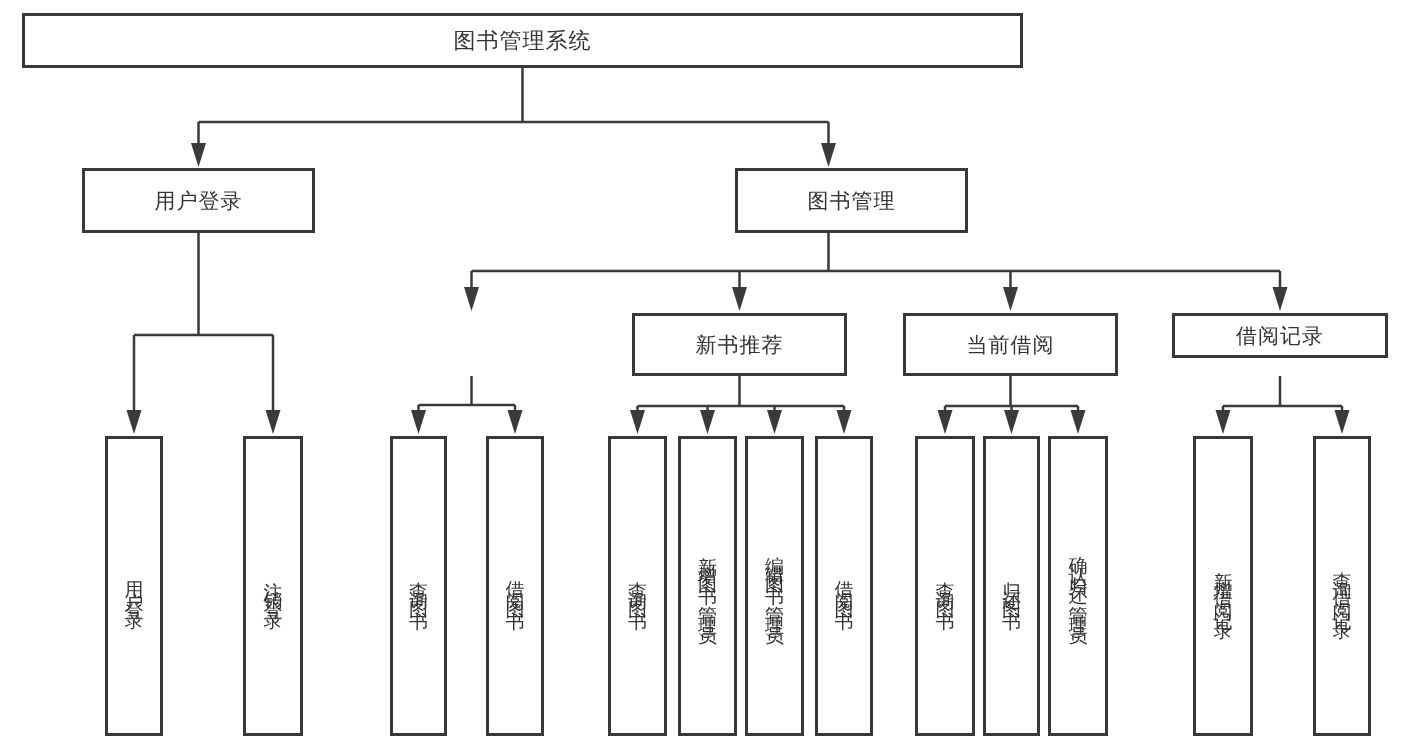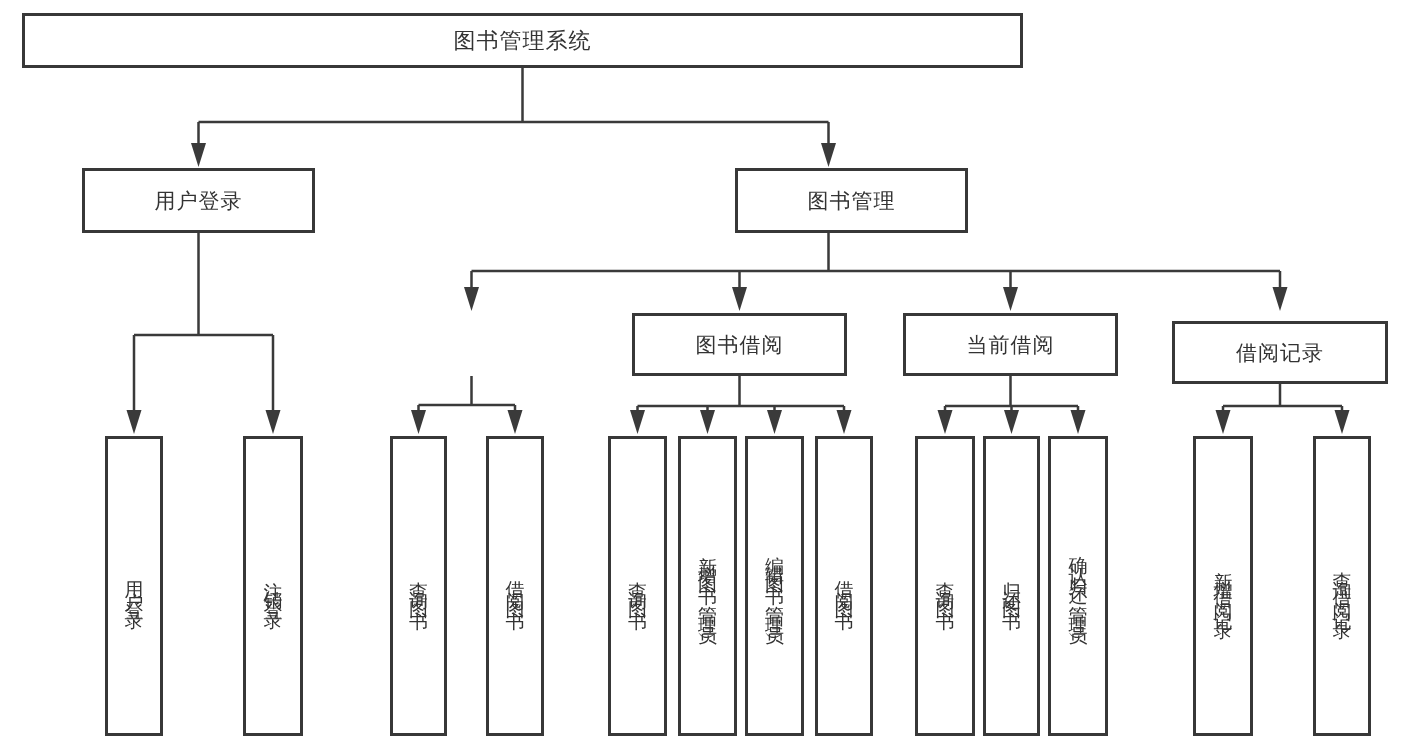--- a/index.html
+++ b/index.html
@@ -77,26 +77,26 @@
   </div>
 
   <div class="box lvl1" style="left:82px; top:168px; width:233px; height:65px;">
     <span class="lbl">用户登录</span>
   </div>
   <div class="box lvl1" style="left:712px; top:168px; width:233px; height:65px;margin-left:23px;">
     <span class="lbl">图书管理</span>
   </div>
 
   <div class="box lvl2" style="left:632px; top:313px; width:215px; height:63px;">
-    <span class="lbl">图书借阅</span>
+    <span class="lbl">新书推荐</span>
   </div>
   <div class="box lvl2" style="left:903px; top:313px; width:215px; height:63px;">
     <span class="lbl">当前借阅</span>
   </div>
-  <div class="box lvl2" style="left:1172px; top:313px; width:216px; height:63px;margin-top:8px;">
+  <div class="box lvl2" style="left:1172px; top:313px; width:216px; height:45px;">
     <span class="lbl">借阅记录</span>
   </div>
 
   <div class="box leaf" style="left:105px; top:436px; width:58px; height:300px;">
     <span class="lbl">用户登录</span>
   </div>
   <div class="box leaf" style="left:243px; top:436px; width:60px; height:300px;">
     <span class="lbl">注销登录</span>
   </div>
 

